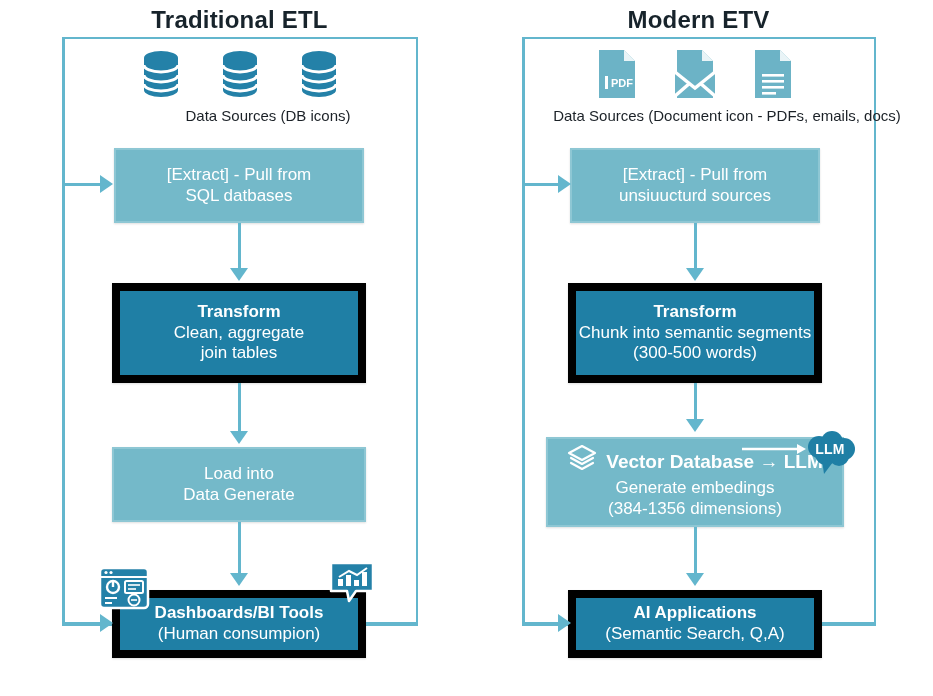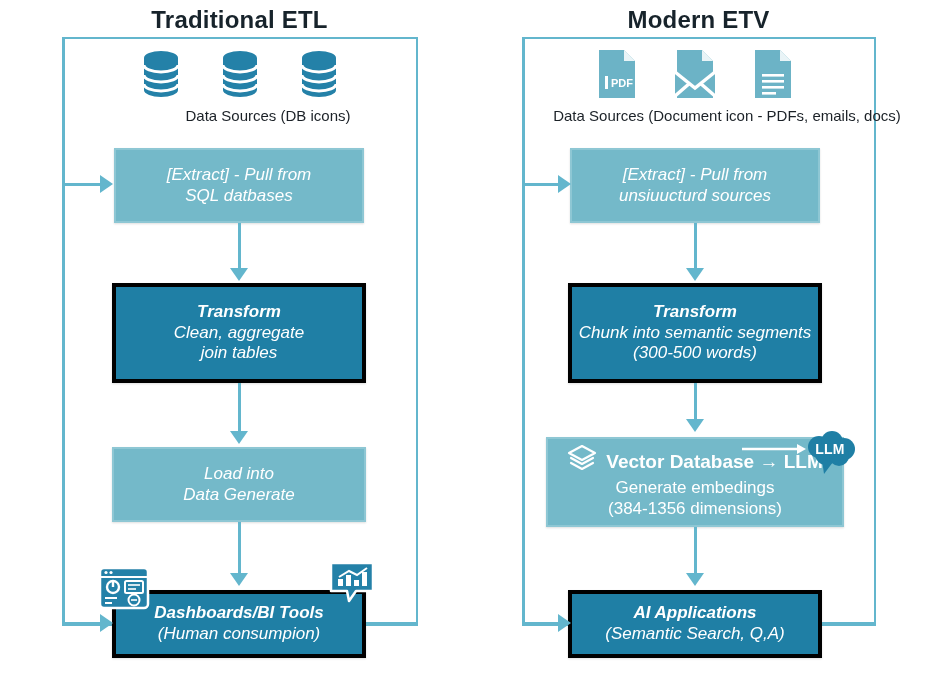--- a/index.html
+++ b/index.html
@@ -56,23 +56,23 @@
     align-items: center;
     justify-content: center;
     color: #ffffff;
     text-align: center;
     line-height: 1.22;
     font-size: 17px;
     padding: 4px 6px;
     box-shadow: 0 1px 2px rgba(0,0,0,.13);
   }
   .pbox.light { background: #74b9c9; border: 2px solid #8ec7d4; }
-  .pbox.dark  { background: #1f7fa5; border: 4px solid #000000; }
+  .pbox.dark  { background: #1f7fa5; border: 8px solid #000000; }
   .pbox .hl { font-weight: bold; }
-  .pbox .ln { display: block; white-space: nowrap; font-style: italic; }
+  .pbox .ln { display: block; white-space: nowrap; }
 
   
   #box-extract-l   { left: 114px; top: 148px; width: 250px; height: 75px; }
   #box-transform-l { left: 112px; top: 283px; width: 254px; height: 100px; }
   #box-load-l      { left: 112px; top: 447px; width: 254px; height: 75px; }
   #box-dash-l      { left: 112px; top: 590px; width: 254px; height: 68px; }
 
   
   #box-extract-r   { left: 570px; top: 148px; width: 250px; height: 75px; }
   #box-transform-r { left: 568px; top: 283px; width: 254px; height: 100px; }

